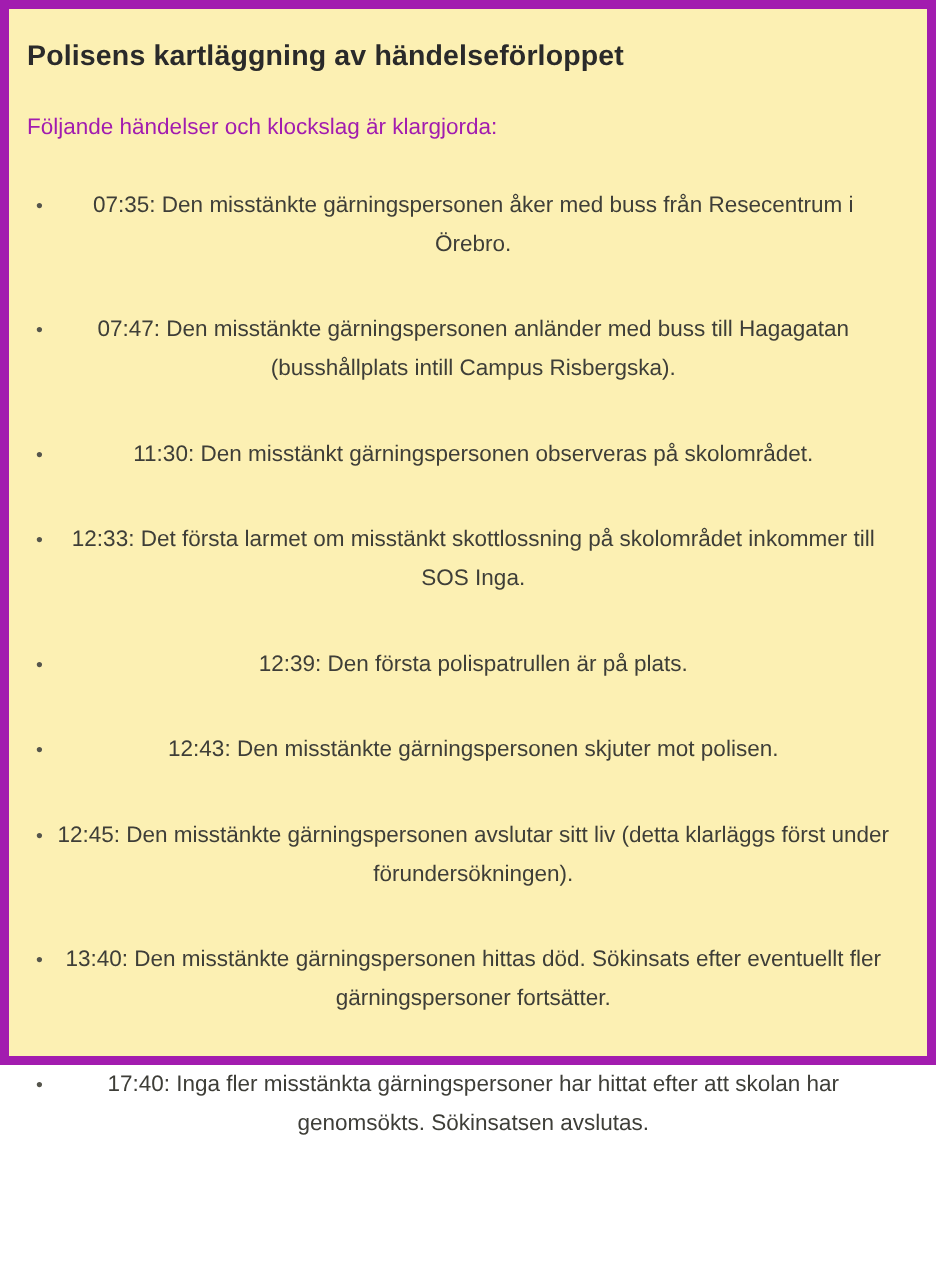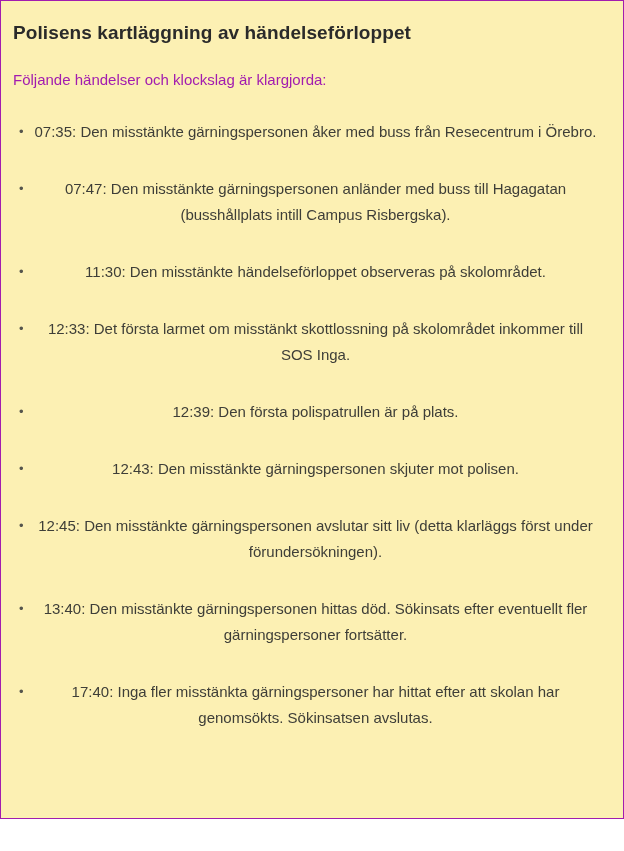--- a/index.html
+++ b/index.html
@@ -8,23 +8,23 @@
   }
   body {
     width: 624px;
     height: 851px;
     font-family: "Liberation Sans", "DejaVu Sans", sans-serif;
     overflow: hidden;
   }
   .callout {
     box-sizing: border-box;
     width: 624px;
-    height: 819px;
+    height: 710px;
     background: #fcf0b3;
-    border: 1px solid #a21caf;
+    border: 6px solid #a21caf;
     padding: 21px 24px 20px 12px;
   }
   .callout-title {
     margin: 0;
     font-size: 19px;
     font-weight: 700;
     color: #2a2a2a;
     letter-spacing: 0.1px;
     line-height: 1.2;
   }
@@ -64,21 +64,21 @@
 <body>
 
 <div class="callout">
   <h2 class="callout-title">Polisens kartläggning av händelseförloppet</h2>
 
   <p class="callout-intro">Följande händelser och klockslag är klargjorda:</p>
 
   <ul class="event-list">
     <li>07:35: Den misstänkte gärningspersonen åker med buss från Resecentrum i Örebro.</li>
     <li>07:47: Den misstänkte gärningspersonen anländer med buss till Hagagatan (busshållplats intill Campus Risbergska).</li>
-    <li>11:30: Den misstänkte händelseförloppet observeras på skolområdet.</li>
+    <li>11:30: Den misstänkt gärningspersonen observeras på skolområdet.</li>
     <li>12:33: Det första larmet om misstänkt skottlossning på skolområdet inkommer till SOS Inga.</li>
     <li>12:39: Den första polispatrullen är på plats.</li>
     <li>12:43: Den misstänkte gärningspersonen skjuter mot polisen.</li>
     <li>12:45: Den misstänkte gärningspersonen avslutar sitt liv (detta klarläggs först under förundersökningen).</li>
     <li>13:40: Den misstänkte gärningspersonen hittas död. Sökinsats efter eventuellt fler gärningspersoner fortsätter.</li>
     <li>17:40: Inga fler misstänkta gärningspersoner har hittat efter att skolan har genomsökts. Sökinsatsen avslutas.</li>
   </ul>
 </div>
 
 </body></html>

